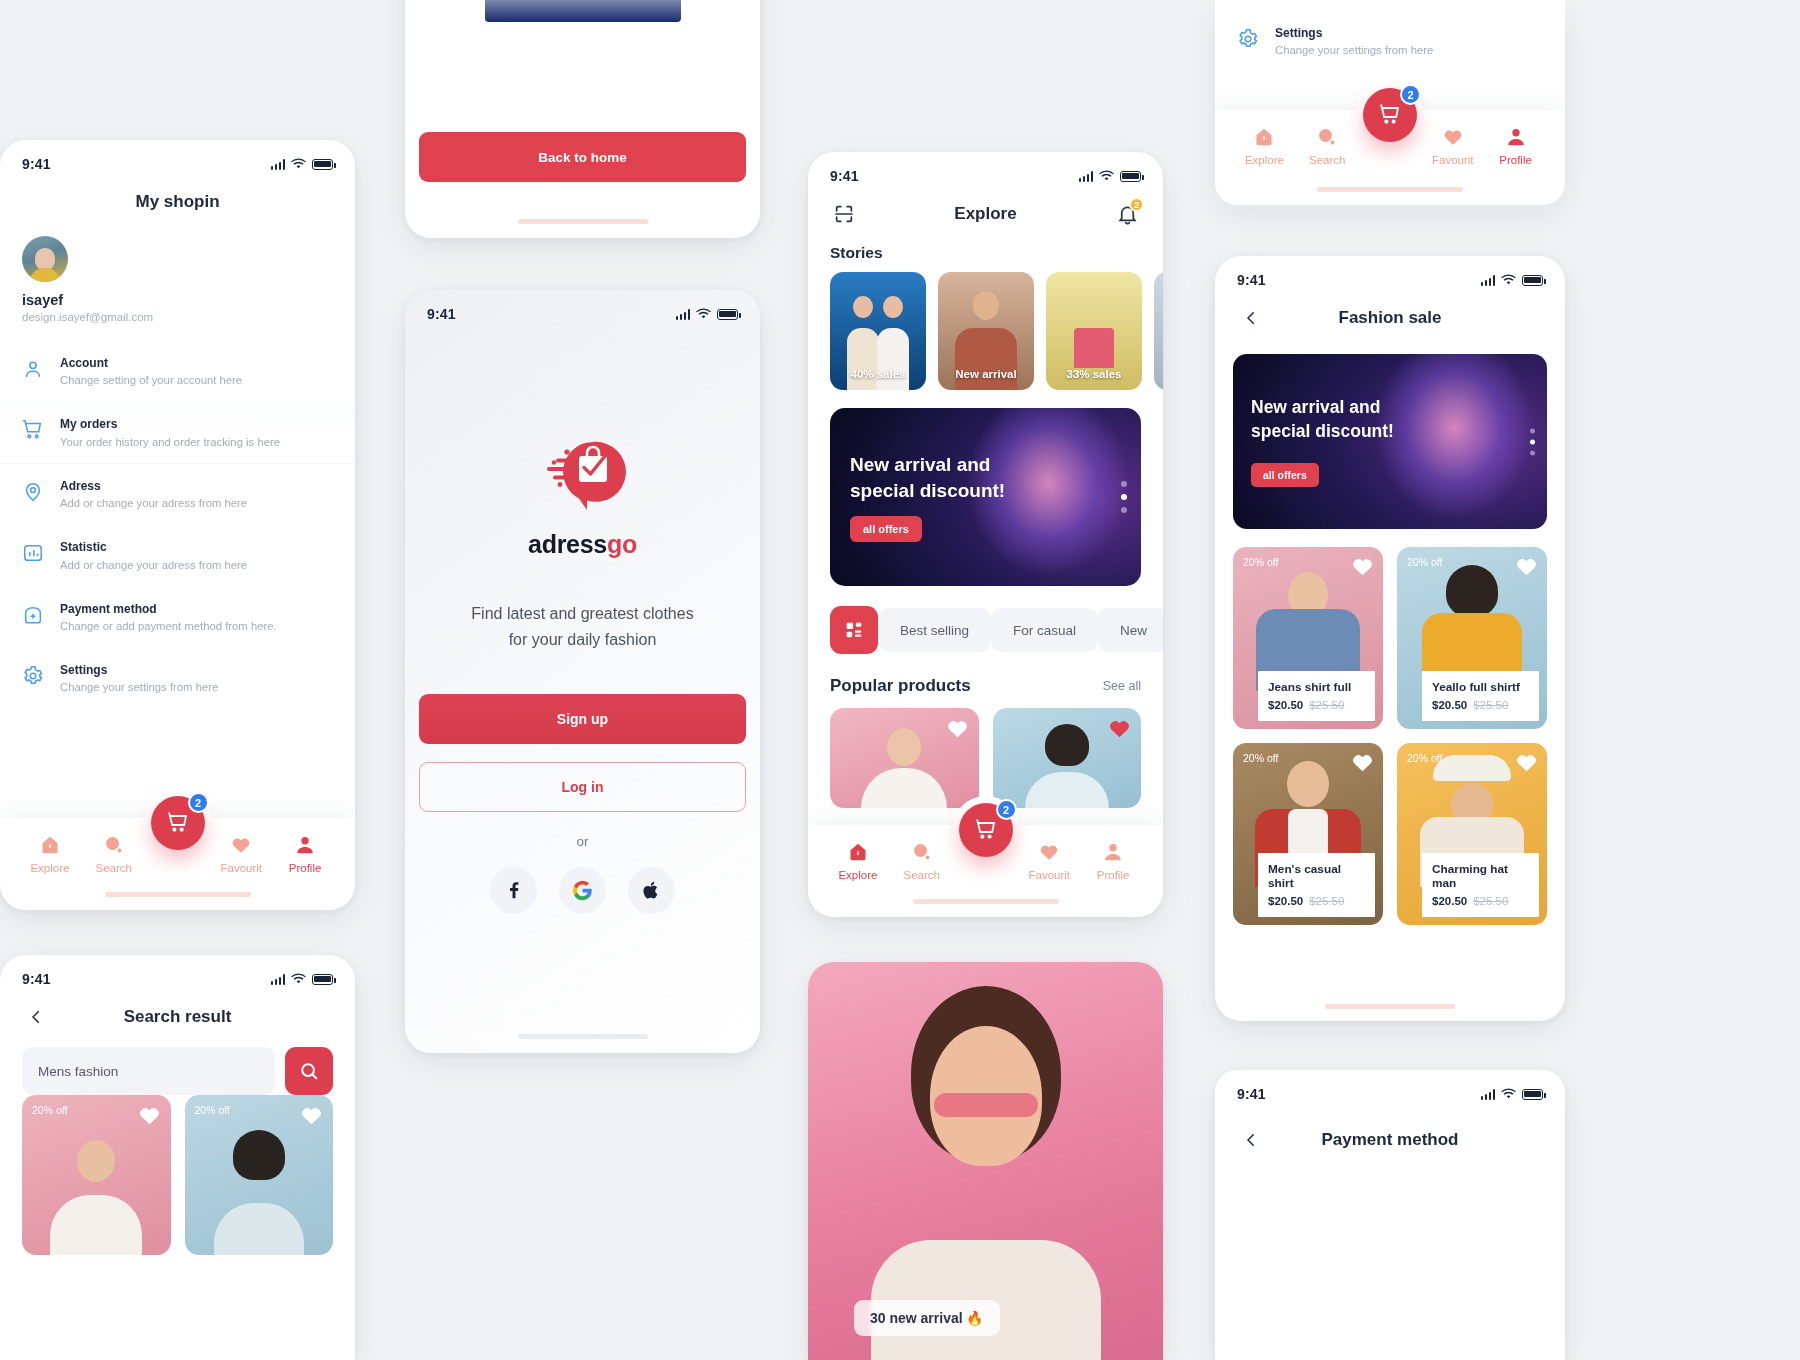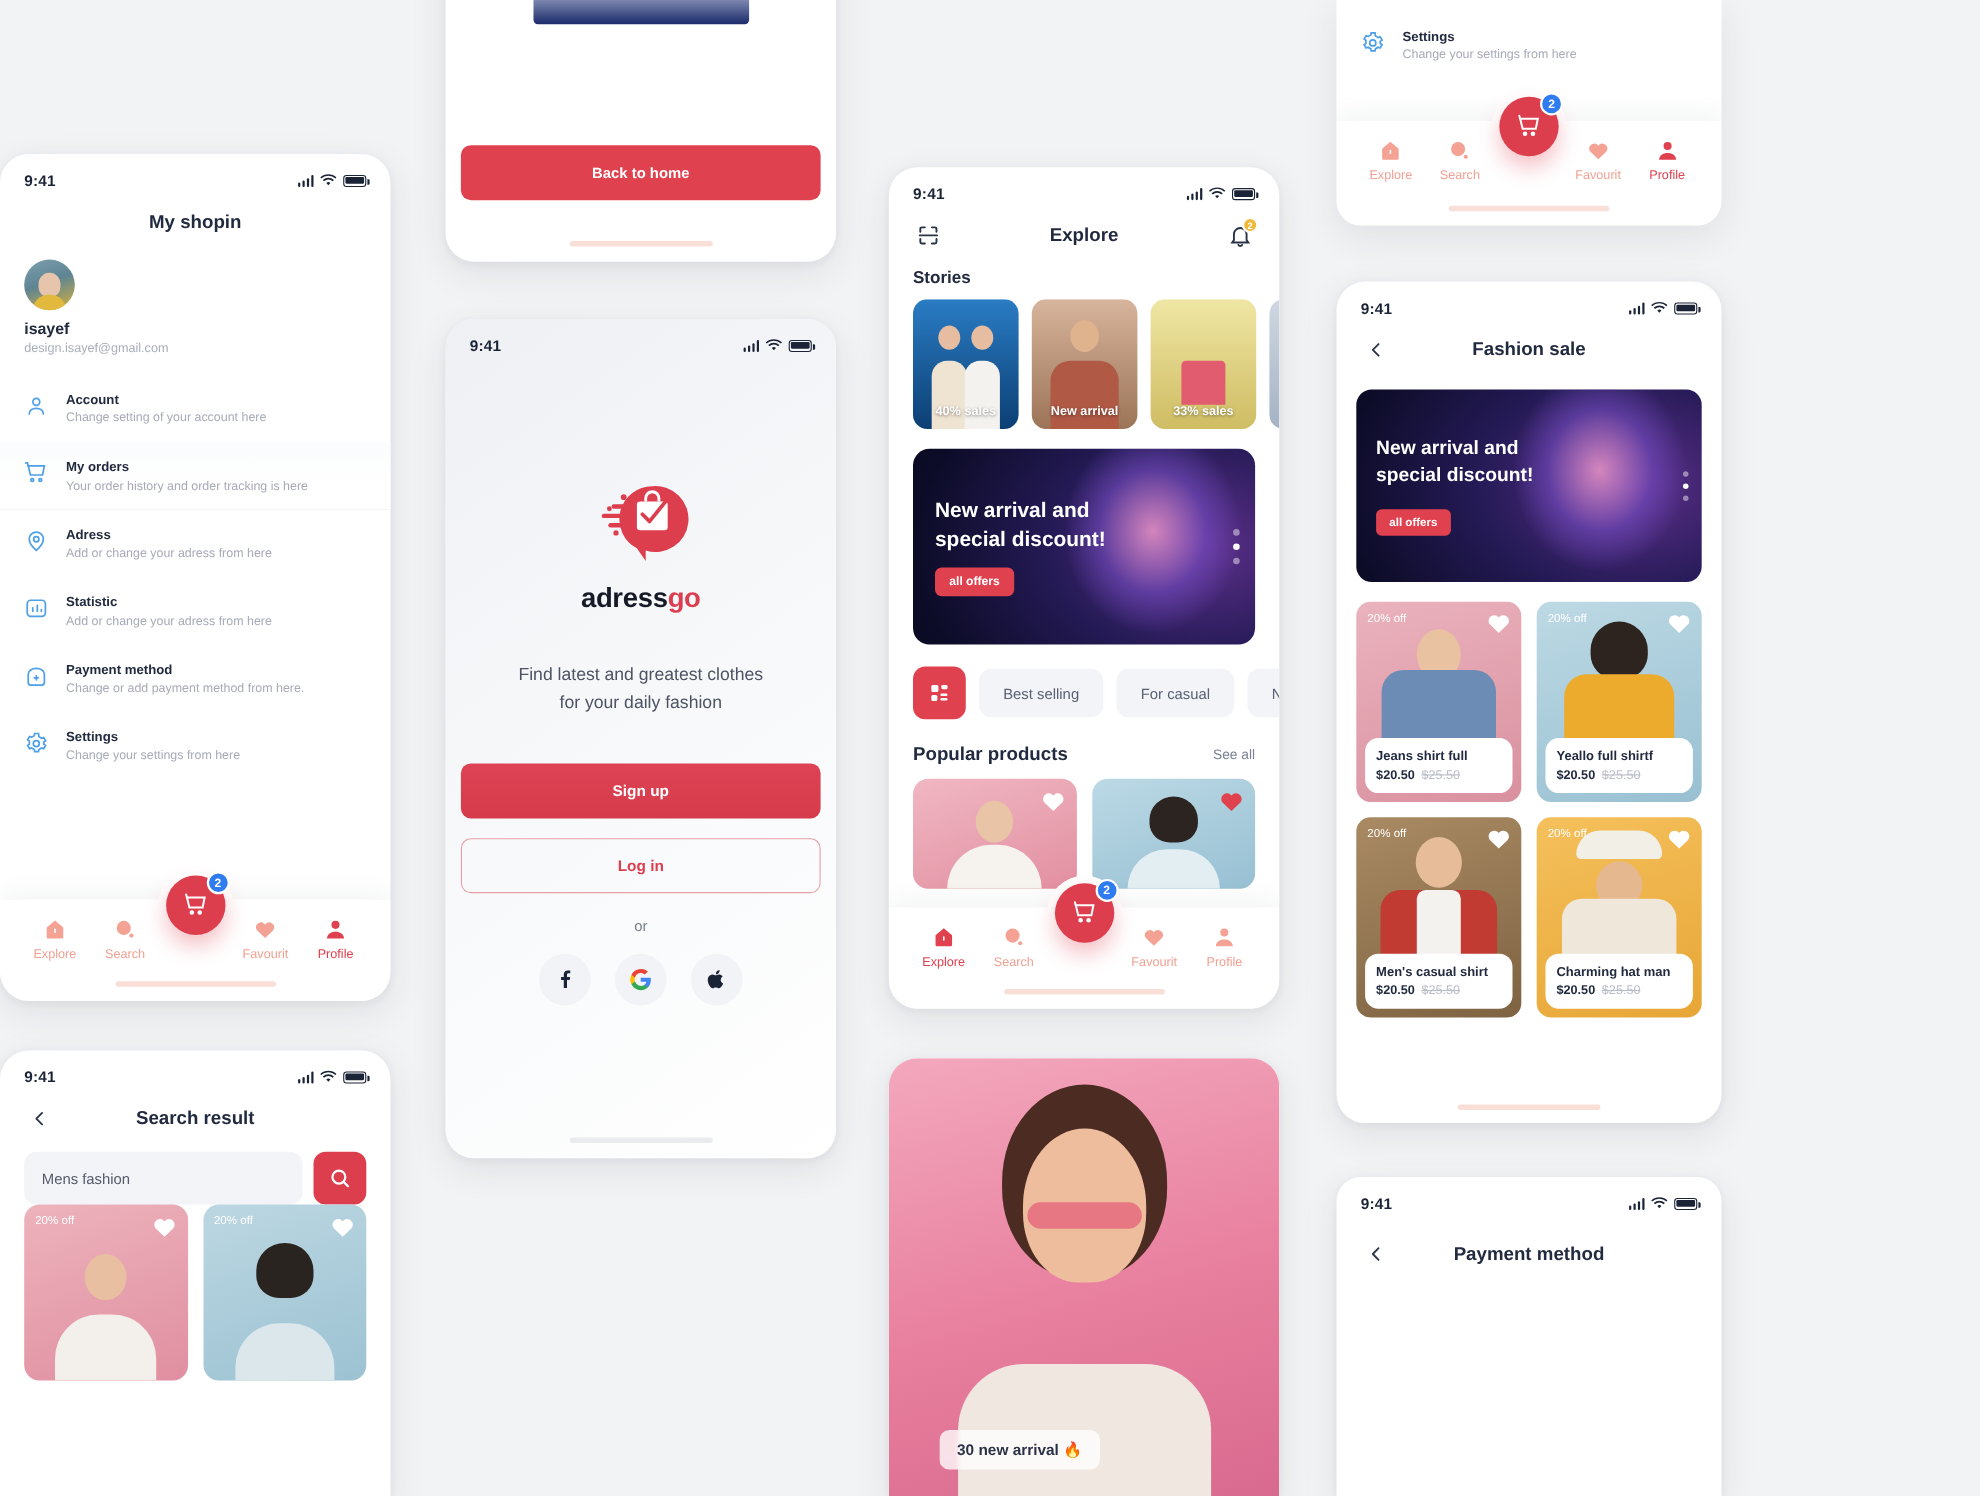--- a/index.html
+++ b/index.html
@@ -110,21 +110,21 @@
      font-weight:bold; color:#fff; }
   .banner .allbtn { position:absolute; left:20px; bottom: 44px; background:#e0414f; color:#fff;
      font-size:11px; font-weight:bold; padding: 7px 13px; border-radius: 6px; }
   .banner .dots { position:absolute; right: 14px; top:50%; transform:translateY(-50%);
      display:flex; flex-direction:column; gap:7px; }
   .banner .dots i { width:6px; height:6px; border-radius:50%; background:rgba(255,255,255,.45); display:block; }
   .banner .dots i.on { background:#fff; }
   .banner .figs { position:absolute; right:-6px; top:0; bottom:0; width: 58%;
      background: radial-gradient(60% 70% at 45% 42%, rgba(236,150,200,.85) 0%, rgba(120,80,200,.55) 45%, rgba(20,18,60,0) 75%); }
 
-  .chips { display:flex; align-items:center; gap: 12px; padding: 20px 22px 0; overflow:hidden; }
+  .chips { display:flex; align-items:center; padding: 20px 22px 0; overflow:hidden; }
   .chip-grid { width: 48px; height:48px; flex:0 0 48px; border-radius: 11px; background:#e0414f;
       display:flex; align-items:center; justify-content:center; }
   .chip { height: 44px; padding: 0 22px; border-radius: 11px; background:#f3f4f7;
       display:flex; align-items:center; font-size: 13.5px; color:#596073; white-space:nowrap; }
   .pop-row { display:flex; align-items:center; justify-content:space-between; padding: 22px 22px 12px; }
   .pop-title { font-size: 17px; font-weight:bold; color:#222a3f; }
   .see-all { font-size: 12.5px; color:#7c8292; }
   .pop-grid { display:grid; grid-template-columns:1fr 1fr; gap:14px; padding: 0 22px; }
   .pop-card { height: 100px; border-radius: 14px; position:relative; overflow:hidden; }
 
@@ -141,21 +141,21 @@
   .fs-banner .dots { position:absolute; right:12px; top:50%; transform:translateY(-50%); display:flex; flex-direction:column; gap:6px; }
   .fs-banner .dots i { width:5px;height:5px;border-radius:50%;background:rgba(255,255,255,.45);display:block; }
   .fs-banner .dots i.on { background:#fff; }
   .fs-banner .figs { position:absolute; right:-4px; top:0; bottom:0; width:56%;
      background: radial-gradient(60% 70% at 45% 42%, rgba(236,150,200,.85) 0%, rgba(120,80,200,.55) 45%, rgba(20,18,60,0) 75%); }
 
   .fs-grid { display:grid; grid-template-columns:1fr 1fr; gap:14px; padding: 18px 18px 0; }
   .fs-card { height: 182px; border-radius: 13px; position:relative; overflow:hidden; }
   .fs-card .off { position:absolute; left:10px; top:9px; font-size:10.5px; color:#fff; z-index:3; }
   .fs-card .heart { position:absolute; right:8px; top:7px; width:25px; height:25px; z-index:3; }
-  .fs-info { position:absolute; left:8px; right:8px; bottom:8px; background:#fff; border-radius: 12px;
+  .fs-info { position:absolute; left:25px; right:8px; bottom:8px; background:#fff; border-radius: 1px;
      padding: 9px 10px 10px; z-index:3; }
   .fs-name { font-size: 11.8px; font-weight:bold; color:#222a3f; }
   .fs-price { margin-top:5px; font-size: 11.5px; font-weight:bold; color:#222a3f; }
   .fs-price s { color:#b9bdc8; font-weight:normal; margin-left:6px; }
 
   
   .ph { position:absolute; inset:0; }
   .ph .head { position:absolute; left:50%; transform:translateX(-50%); border-radius:50%; background:#e8bfa0; }
   .ph .body { position:absolute; left:50%; transform:translateX(-50%); border-radius: 40px 40px 0 0; }
   .hidden-scroll { overflow:hidden; }

